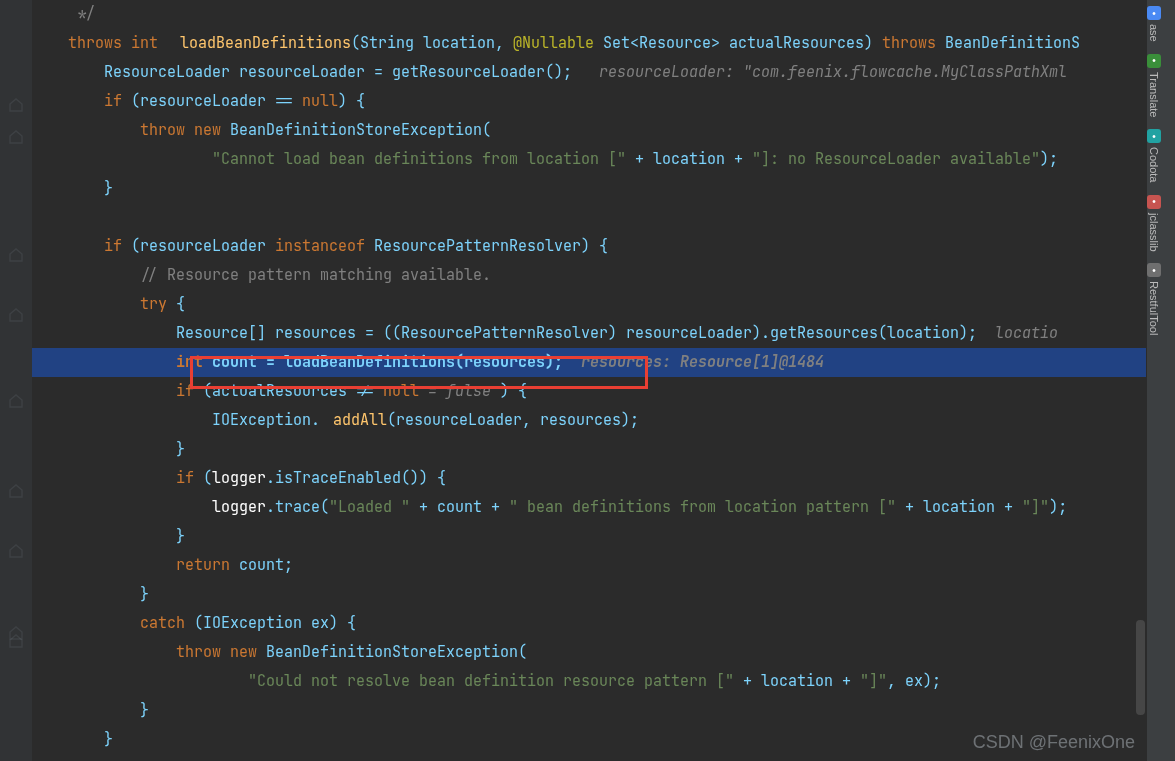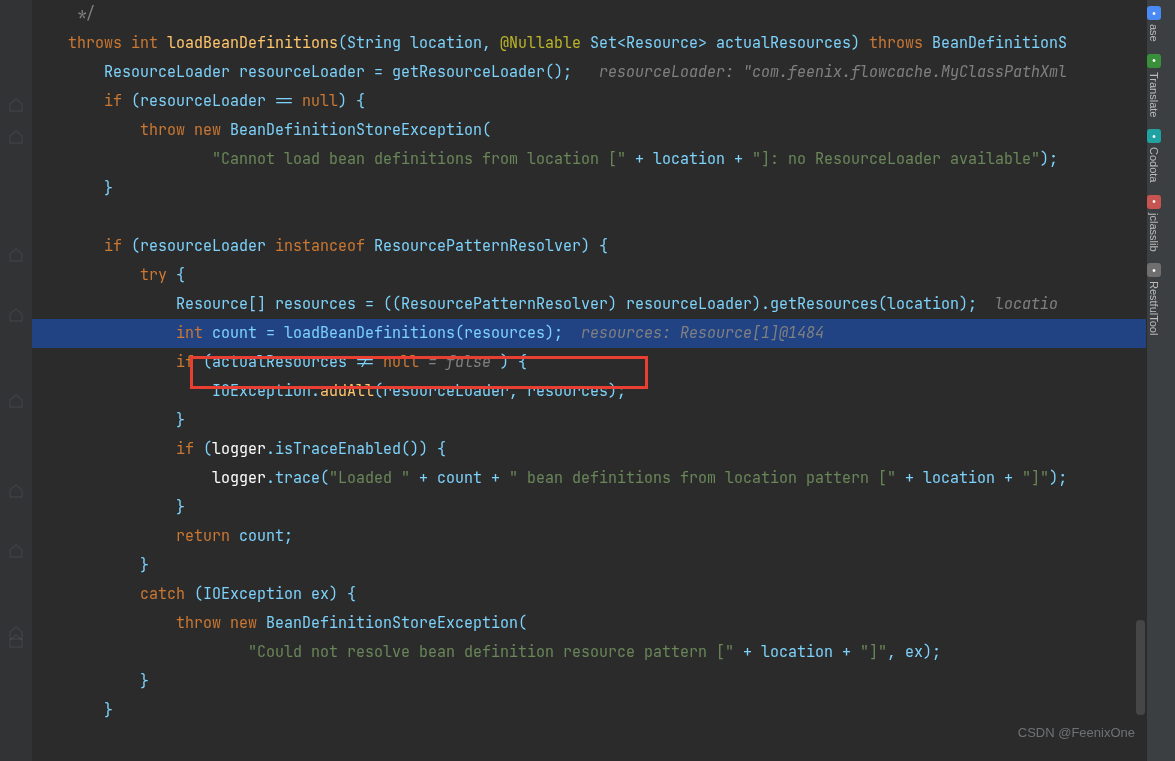--- a/index.html
+++ b/index.html
@@ -10,44 +10,44 @@
   .gutter .bp-ghost{position:absolute;left:7px;width:18px;height:18px;opacity:.10;}
   .gutter .bp-ghost svg{display:block;}
   .code{flex:1 1 auto;position:relative;height:100%;}
   .line{height:29px;line-height:29px;white-space:pre;position:relative;}
   .pad{display:inline-block;}
   
   .cm{color:#808080;}               
   .cmi{color:#808080;font-style:italic;} 
   .kw{color:#cc7832;}               
   .id{color:#7dd3fc;}               
-  .mt{color:#ffc66d;}               
+  .mt{color:#ffc66d;margin-left:13px;}               
   .st{color:#6a8759;}               
   .an{color:#bbb529;margin-top:12px;}               
   .fld{color:#ffffff;}              
-  .highlight{background:#214283;}
+  .highlight{background:#214283;font-weight:bold;}
   .redbox{position:absolute;border:3px solid #e93f33;pointer-events:none;}
   
   .rightstrip{position:absolute;right:0;top:0;width:28px;height:761px;background:#3c3f41;
     border-left:1px solid #2b2b2b;}
   .rtab{writing-mode:vertical-rl;text-orientation:mixed;font-family:"Segoe UI",Arial,sans-serif;
     font-size:11px;color:#bbbbbb;display:flex;align-items:center;justify-content:center;
     padding:6px 0;cursor:pointer;}
   .rtab .ic{width:14px;height:14px;margin-bottom:4px;display:inline-flex;align-items:center;
     justify-content:center;border-radius:3px;font-size:10px;writing-mode:horizontal-tb;}
   .rtab .ic.db{background:#4a8af4;color:#fff;}
   .rtab .ic.tr{background:#3a8f3a;color:#fff;}
   .rtab .ic.co{background:#21a2a2;color:#fff;}
   .rtab .ic.jc{background:#c75450;color:#fff;}
   .rtab .ic.rt{background:#6f6f6f;color:#fff;}
   .scrollbar{position:absolute;right:29px;top:0;width:12px;height:761px;}
   .scrollbar .thumb{position:absolute;right:1px;top:620px;width:9px;height:95px;
     background:#5c5c5c;border-radius:4px;opacity:.55;}
-  .watermark{position:absolute;right:40px;bottom:21px;color:#9aa0a6;opacity:.6;
-    font-family:"Segoe UI",Arial,sans-serif;font-size:13px;}
+  .watermark{position:absolute;right:40px;bottom:8px;color:#9aa0a6;opacity:.6;
+    font-family:"Segoe UI",Arial,sans-serif;font-size:18px;}
 </style>
 </head>
 <body>
 
 <div class="editor">
   <div class="gutter" id="gutter">
       <div class="bp-ghost" style="top: 96px;">
         <svg width="18" height="18" viewBox="0 0 18 18">
           <path d="M3 8 L9 3 L15 8 V15 H3 Z" stroke="#a9b7c6" stroke-width="1.4" fill="none"></path>
         </svg>
@@ -97,20 +97,21 @@
 
   <div class="line"><span class="pad">     </span><span class="cm">*/</span></div>
       <div class="line"><span class="pad">    </span><span class="kw">throws int </span><span class="mt">loadBeanDefinitions</span><span class="id">(String location, </span><span class="an">@Nullable</span><span class="id"> Set&lt;Resource&gt; actualResources) </span><span class="kw">throws </span><span class="id">BeanDefinitionS</span></div>
       <div class="line"><span class="pad">        </span><span class="id">ResourceLoader resourceLoader = getResourceLoader();   </span><span class="cmi">resourceLoader: "com.feenix.flowcache.MyClassPathXml</span></div>
       <div class="line"><span class="pad">        </span><span class="kw">if </span><span class="id">(resourceLoader == </span><span class="kw">null</span><span class="id">) {</span></div>
       <div class="line"><span class="pad">            </span><span class="kw">throw new </span><span class="id">BeanDefinitionStoreException(</span></div>
       <div class="line"><span class="pad">                    </span><span class="st">"Cannot load bean definitions from location ["</span><span class="id"> + location + </span><span class="st">"]: no ResourceLoader available"</span><span class="id">);</span></div>
       <div class="line"><span class="pad">        </span><span class="id">}</span></div>
       <div class="line"><span class="pad"></span></div>
       <div class="line"><span class="pad">        </span><span class="kw">if </span><span class="id">(resourceLoader </span><span class="kw">instanceof </span><span class="id">ResourcePatternResolver) {</span></div>
+      <div class="line"><span class="pad">            </span><span class="cm">// Resource pattern matching available.</span></div>
       <div class="line"><span class="pad">            </span><span class="kw">try </span><span class="id">{</span></div>
       <div class="line"><span class="pad">                </span><span class="id">Resource[] resources = ((ResourcePatternResolver) resourceLoader).getResources(location);  </span><span class="cmi">locatio</span></div>
       <div class="line highlight"><span class="pad">                </span><span class="kw">int </span><span class="id">count = loadBeanDefinitions(resources);  </span><span class="cmi">resources: Resource[1]@1484</span></div>
       <div class="line"><span class="pad">                </span><span class="kw">if </span><span class="id">(actualResources != </span><span class="kw">null</span><span class="cmi"> = false </span><span class="id">) {</span></div>
       <div class="line"><span class="pad">                    </span><span class="id">IOException.</span><span class="mt">addAll</span><span class="id">(resourceLoader, resources);</span></div>
       <div class="line"><span class="pad">                </span><span class="id">}</span></div>
       <div class="line"><span class="pad">                </span><span class="kw">if </span><span class="id">(</span><span class="fld">logger</span><span class="id">.isTraceEnabled()) {</span></div>
       <div class="line"><span class="pad">                    </span><span class="fld">logger</span><span class="id">.trace(</span><span class="st">"Loaded "</span><span class="id"> + count + </span><span class="st">" bean definitions from location pattern ["</span><span class="id"> + location + </span><span class="st">"]"</span><span class="id">);</span></div>
       <div class="line"><span class="pad">                </span><span class="id">}</span></div>
       <div class="line"><span class="pad">                </span><span class="kw">return </span><span class="id">count;</span></div>

